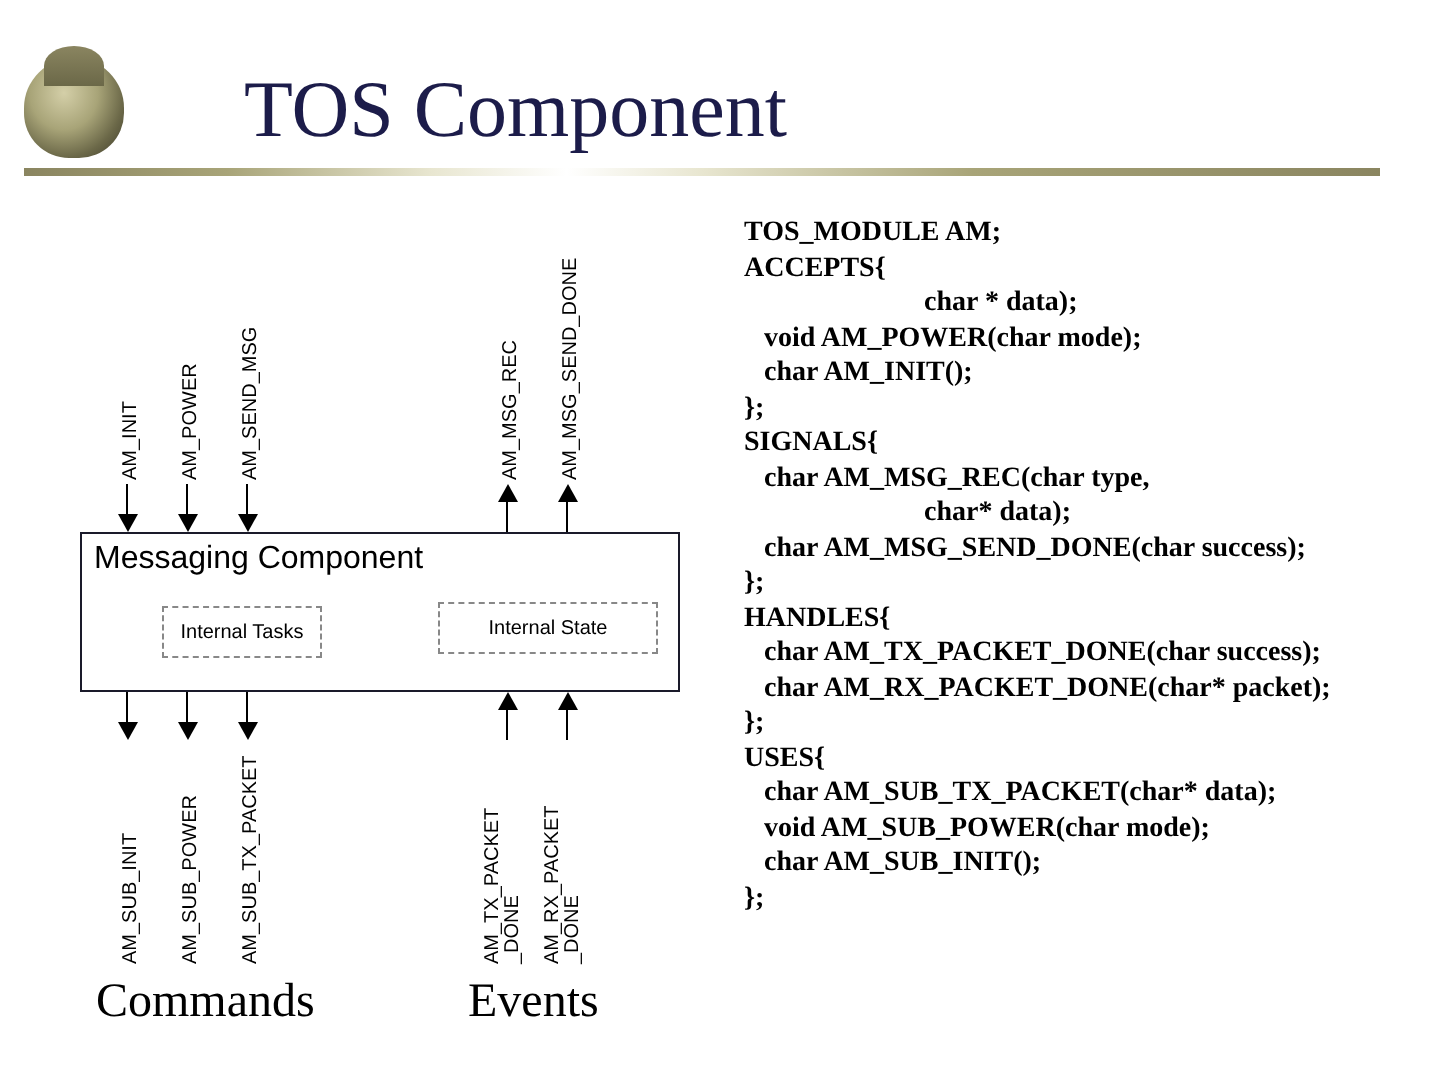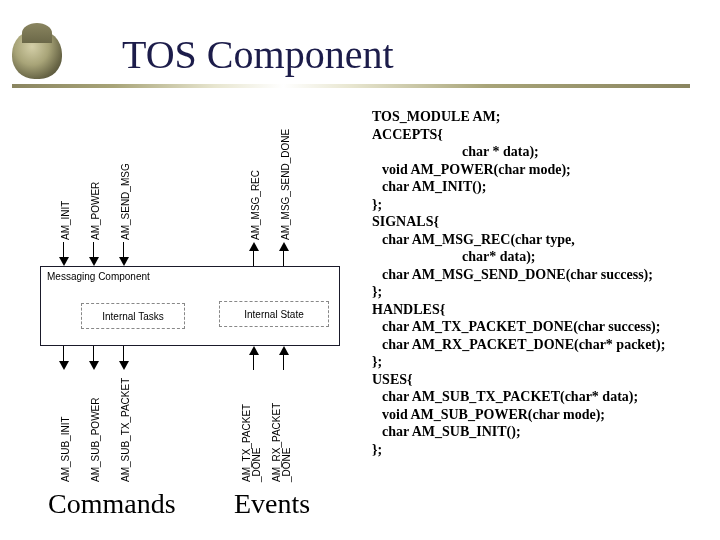--- a/index.html
+++ b/index.html
@@ -109,38 +109,38 @@
   }
   .arrow-up .shaft { width: 1px; flex: 1; background: #000; }
 
   .comp-box {
     position: absolute;
     border: 1.5px solid #1a1a2a;
     background: #fff;
   }
   .comp-title {
     position: absolute;
-    font-size: 10px;
+    font-size: 16px;
     color: #000;
   }
 
   .inner-box {
     position: absolute;
     border: 1px dashed #888;
     display: flex;
     align-items: center;
     justify-content: center;
     font-size: 10px;
     color: #000;
   }
 
   .bottom-label {
     position: absolute;
     font-family: "Times New Roman", serif;
-    font-size: 28px;
+    font-size: 24px;
     color: #000;
   }
 
   .code-panel {
     position: absolute;
     top: 108px;
     left: 372px;
     width: 340px;
     font-family: "Times New Roman", serif;
     font-size: 14px;
@@ -191,21 +191,21 @@
       <div class="head"></div>
       <div class="shaft"></div>
     </div>
   <div class="arrow-up" style="left:248px; top:112px;">
       <div class="head"></div>
       <div class="shaft"></div>
     </div>
 
   <div class="comp-box" style="left:10px; top:136px; width:300px; height:80px;">
     <div class="comp-title" style="left:6px; top:4px;">Messaging Component</div>
-    <div class="inner-box" style="left:40px; top:36px; width:104px; height:26px;">Internal Tasks</div>
+    <div class="inner-box" style="left:40px; top:36px; width:80px; height:26px;">Internal Tasks</div>
     <div class="inner-box" style="left:178px; top:34px; width:110px; height:26px;">Internal State</div>
   </div>
 
   <div class="arrow-down" style="left:28px; top:216px;">
       <div class="shaft"></div>
       <div class="head"></div>
     </div>
   <div class="arrow-down" style="left:58px; top:216px;">
       <div class="shaft"></div>
       <div class="head"></div>

